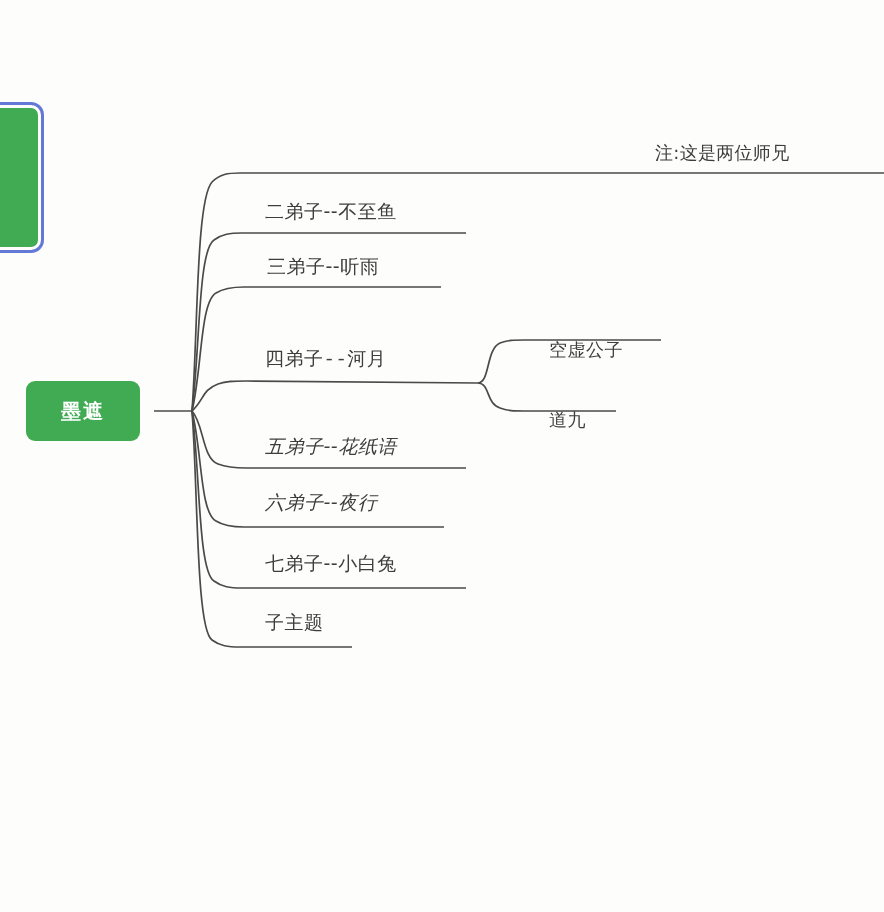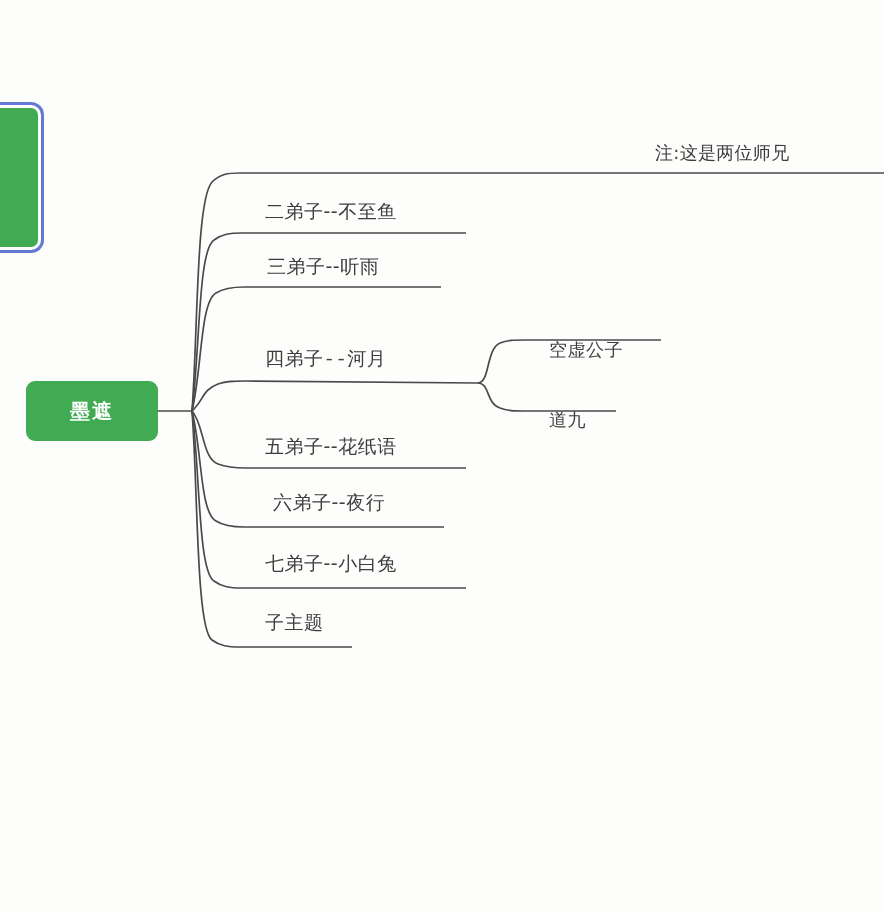--- a/index.html
+++ b/index.html
@@ -38,21 +38,21 @@
     stroke: #4a4a4a;
     stroke-width: 1.7;
     stroke-linecap: butt;
   }
 
   
   .root-node {
     position: absolute;
     left: 26px;
     top: 381px;
-    width: 132px;
+    width: 114px;
     height: 60px;
     background: #41ab54;
     border-radius: 9px;
     display: flex;
     align-items: center;
     justify-content: center;
     box-sizing: border-box;
   }
   .root-node-label {
     color: #ffffff;
@@ -135,21 +135,21 @@
   <div class="topic" style="left:265px; top:200px;">二弟子--不至鱼</div>
 
   <div class="topic" style="left:267px; top:255px;">三弟子--听雨</div>
 
   <div class="topic" style="left:265px; top:349px;font-family:Liberation Mono, monospace;">四弟子--河月</div>
 
   <div class="topic sub" style="left:549px; top:309px;">空虚公子</div>
 
   <div class="topic sub" style="left:549px; top:379px;">道九</div>
 
-  <div class="topic" style="left:265px; top:435px;">五弟子--花纸语</div>
+  <div class="topic" style="left:265px; top:435px;font-style:italic;">五弟子--花纸语</div>
 
-  <div class="topic" style="left:273px; top:491px;">六弟子--夜行</div>
+  <div class="topic" style="left:265px; top:491px;font-style:italic;">六弟子--夜行</div>
 
   <div class="topic" style="left:265px; top:552px;">七弟子--小白兔</div>
 
   <div class="topic" style="left:265px; top:611px;">子主题</div>
 
 </div>
 
 </body></html>

